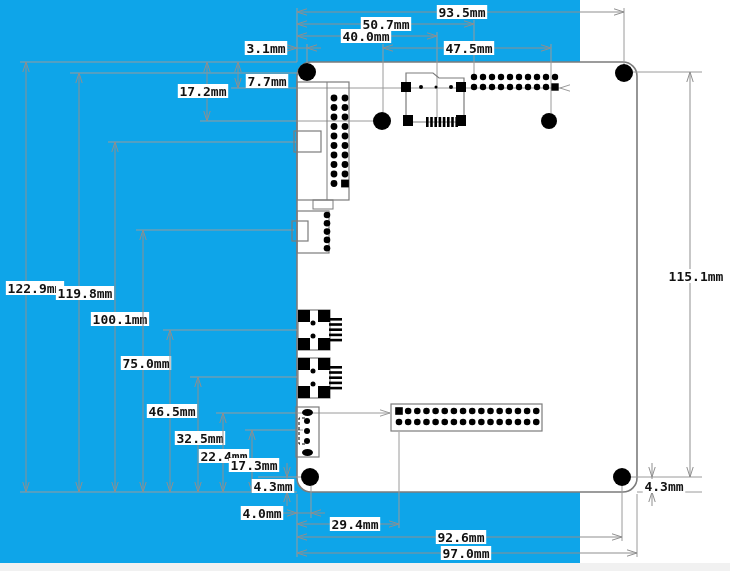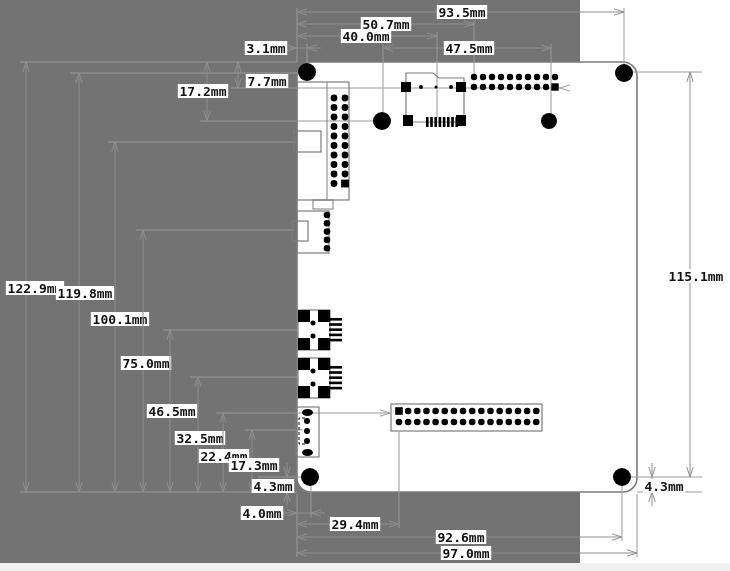--- a/index.html
+++ b/index.html
@@ -1,18 +1,18 @@
 <!DOCTYPE html>
 <html><head>
 <meta charset="utf-8">
 <style>
   html,body{margin:0;padding:0;background:#ffffff;}
   body{width:730px;height:571px;position:relative;overflow:hidden;
        font-family:"DejaVu Sans Mono", monospace;}
-  .canvas{position:absolute;left:0;top:0;width:580px;height:571px;background:#737373;}
+  .canvas{position:absolute;left:0;top:0;width:580px;height:571px;background:#0ea5e9;}
   svg{position:absolute;left:0;top:0;}
   .footer-bar{position:absolute;left:0;top:563px;width:730px;height:8px;background:#f1f1f1;}
   text{font-family:"DejaVu Sans Mono", monospace;font-weight:bold;}
 </style>
 </head>
 <body>
 
 <div class="canvas">
   <svg id="drawing" width="730" height="571" viewBox="0 0 730 571">
       <g>

